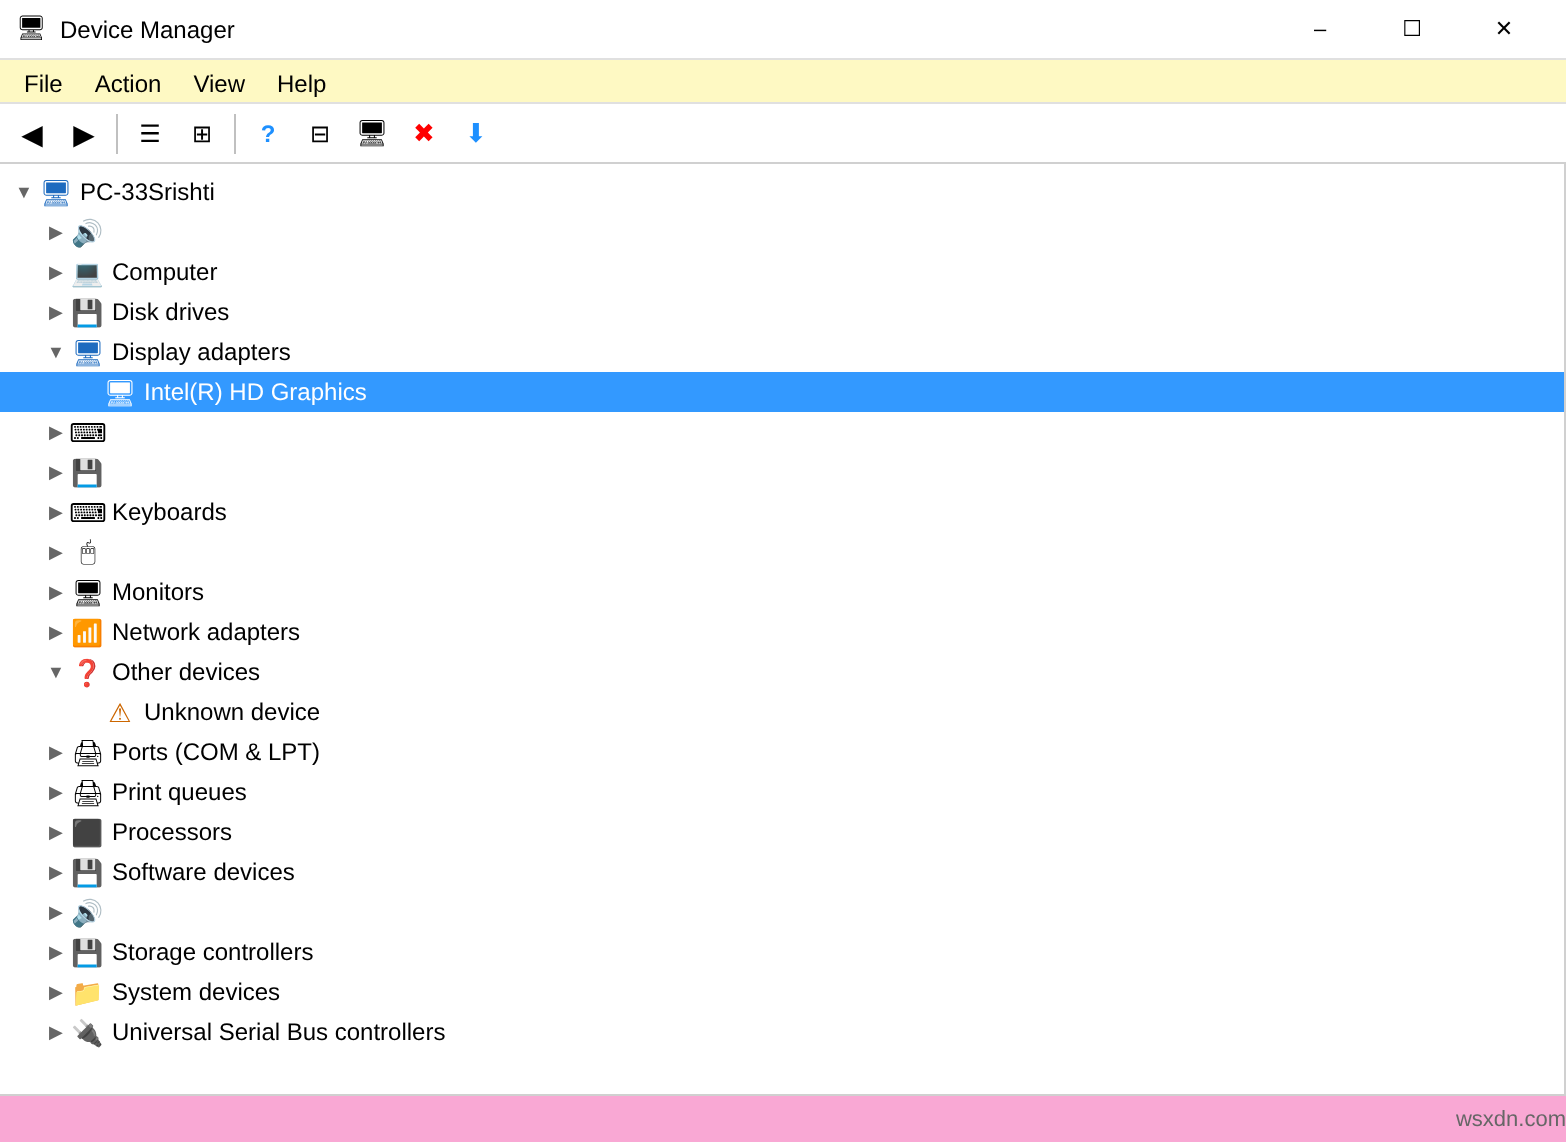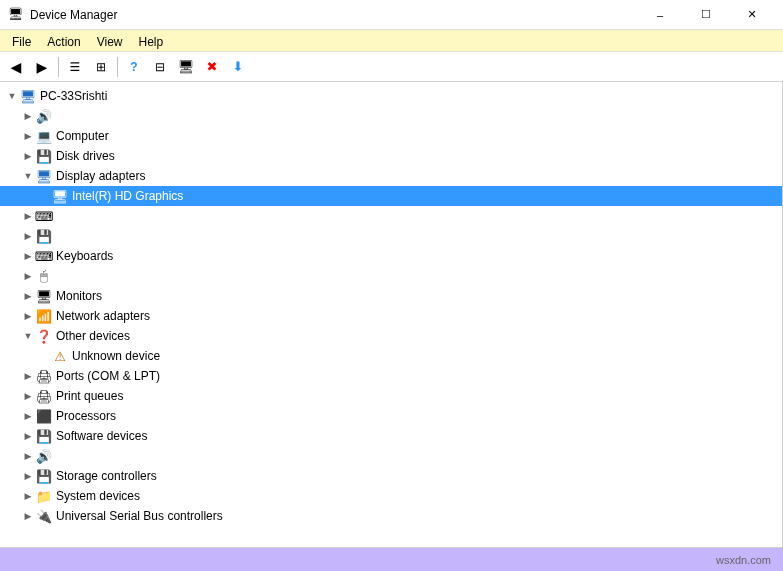--- a/index.html
+++ b/index.html
@@ -146,25 +146,25 @@
     }
 
     .label {
       font-size: 12px;
       text-align: center;
     }
 
     
     .status-bar {
       height: 24px;
-      background: #c4b5fd;
+      background: #f9a8d4;
       border-top: 1px solid #d0d0d0;
       display: flex;
       align-items: center;
-      padding: 0 12px;
+      padding: 0 0;
       font-size: 11px;
       color: #444;
       justify-content: flex-end;
     }
     .status-right {
       color: #666;
       font-size: 11px;
     }
     .icon-computer { color: #1e6bbf; }
   </style>

